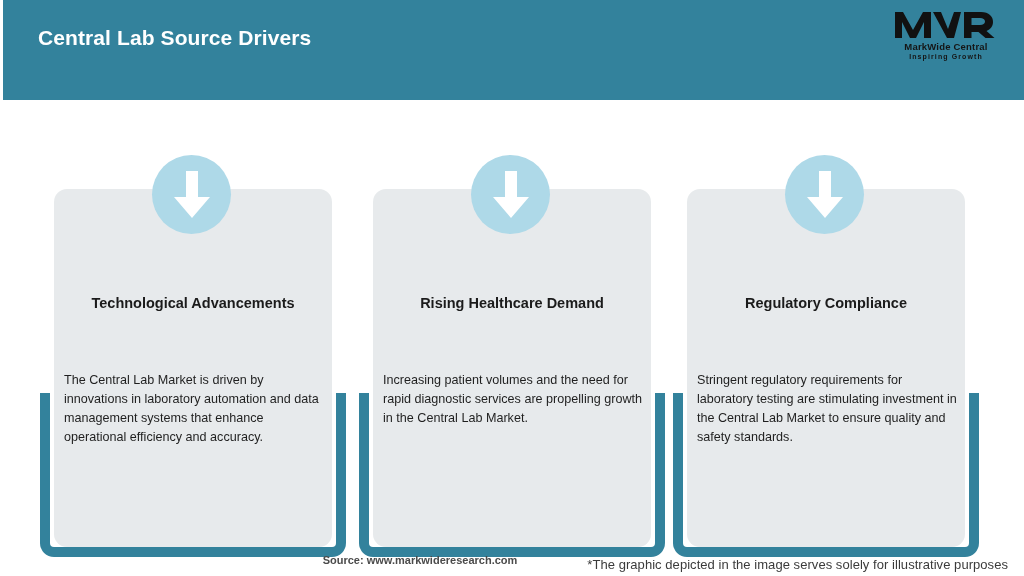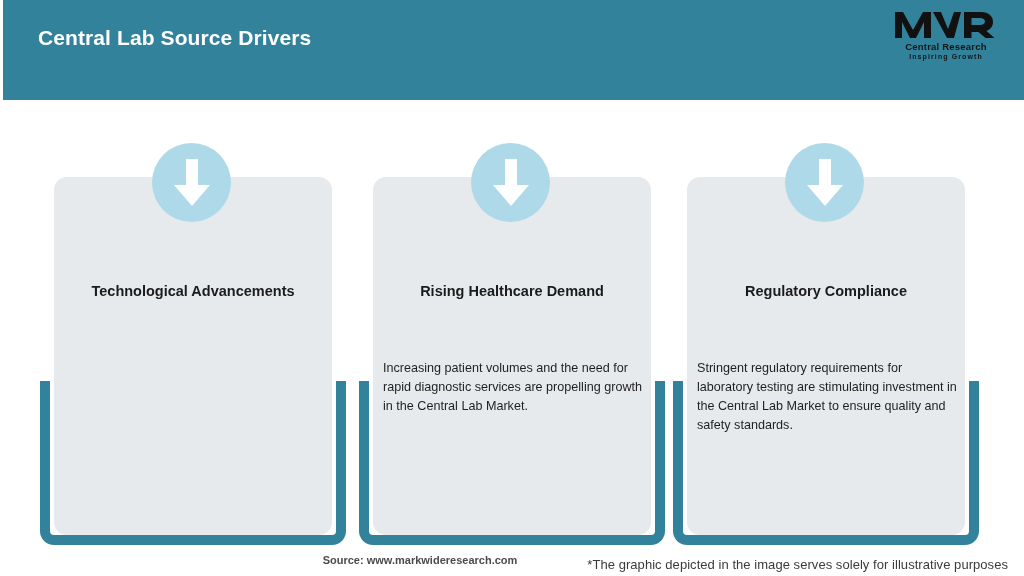--- a/index.html
+++ b/index.html
@@ -67,21 +67,21 @@
     font-weight: bold;
     color: #151515;
     letter-spacing: 1.1px;
     margin-top: 1px;
   }
 
   
   .cards {
     position: absolute;
     left: 0;
-    top: 0;
+    top: 12px;
     width: 1024px;
     height: 456px;
   }
   .card-group {
     position: absolute;
     top: 143px;
     width: 306px;
     height: 403px;
   }
   .card-group.g1 { left: 40px; }
@@ -183,30 +183,31 @@
   <div class="logo">
     <span class="logo-mark">
       <svg width="104" height="30" viewBox="0 0 208 60" xmlns="http://www.w3.org/2000/svg" aria-hidden="true">
         <g fill="#111111">
           <polygon points="2,56 2,4 18,4 38,40 58,4 74,4 74,56 60,56 60,24 44,56 32,56 16,24 16,56"></polygon>
           <polygon points="78,4 94,4 108,38 120,4 134,4 120,56 106,56"></polygon>
           <path d="M140,4 h34 c16,0 24,9 24,20 c0,8 -5,15 -13,18 l16,14 h-18 l-14,-12 h-14 v12 h-15 z m15,12 v14 h17 c6,0 10,-3 10,-7 c0,-4 -4,-7 -10,-7 z"></path>
         </g>
       </svg>
     </span>
-    <span class="logo-name">Central Research</span>
+    <span class="logo-name">MarkWide Central</span>
     <span class="logo-tag">Inspiring Growth</span>
   </div>
 
   <div class="cards">
 
     <div class="card-group g1">
       <div class="bracket"></div>
       <div class="card">
         <div class="card-title">Technological Advancements</div>
+        <div class="card-body">The Central Lab Market is driven by innovations in laboratory automation and data management systems that enhance operational efficiency and accuracy.</div>
       </div>
       <div class="icon-circle">
         <svg width="38" height="48" viewBox="0 0 38 48" xmlns="http://www.w3.org/2000/svg" aria-hidden="true">
           <polygon points="13,0 25,0 25,26 37,26 19,47 1,26 13,26" fill="#ffffff"></polygon>
         </svg>
       </div>
     </div>
 
     <div class="card-group g3">
       <div class="bracket"></div>

